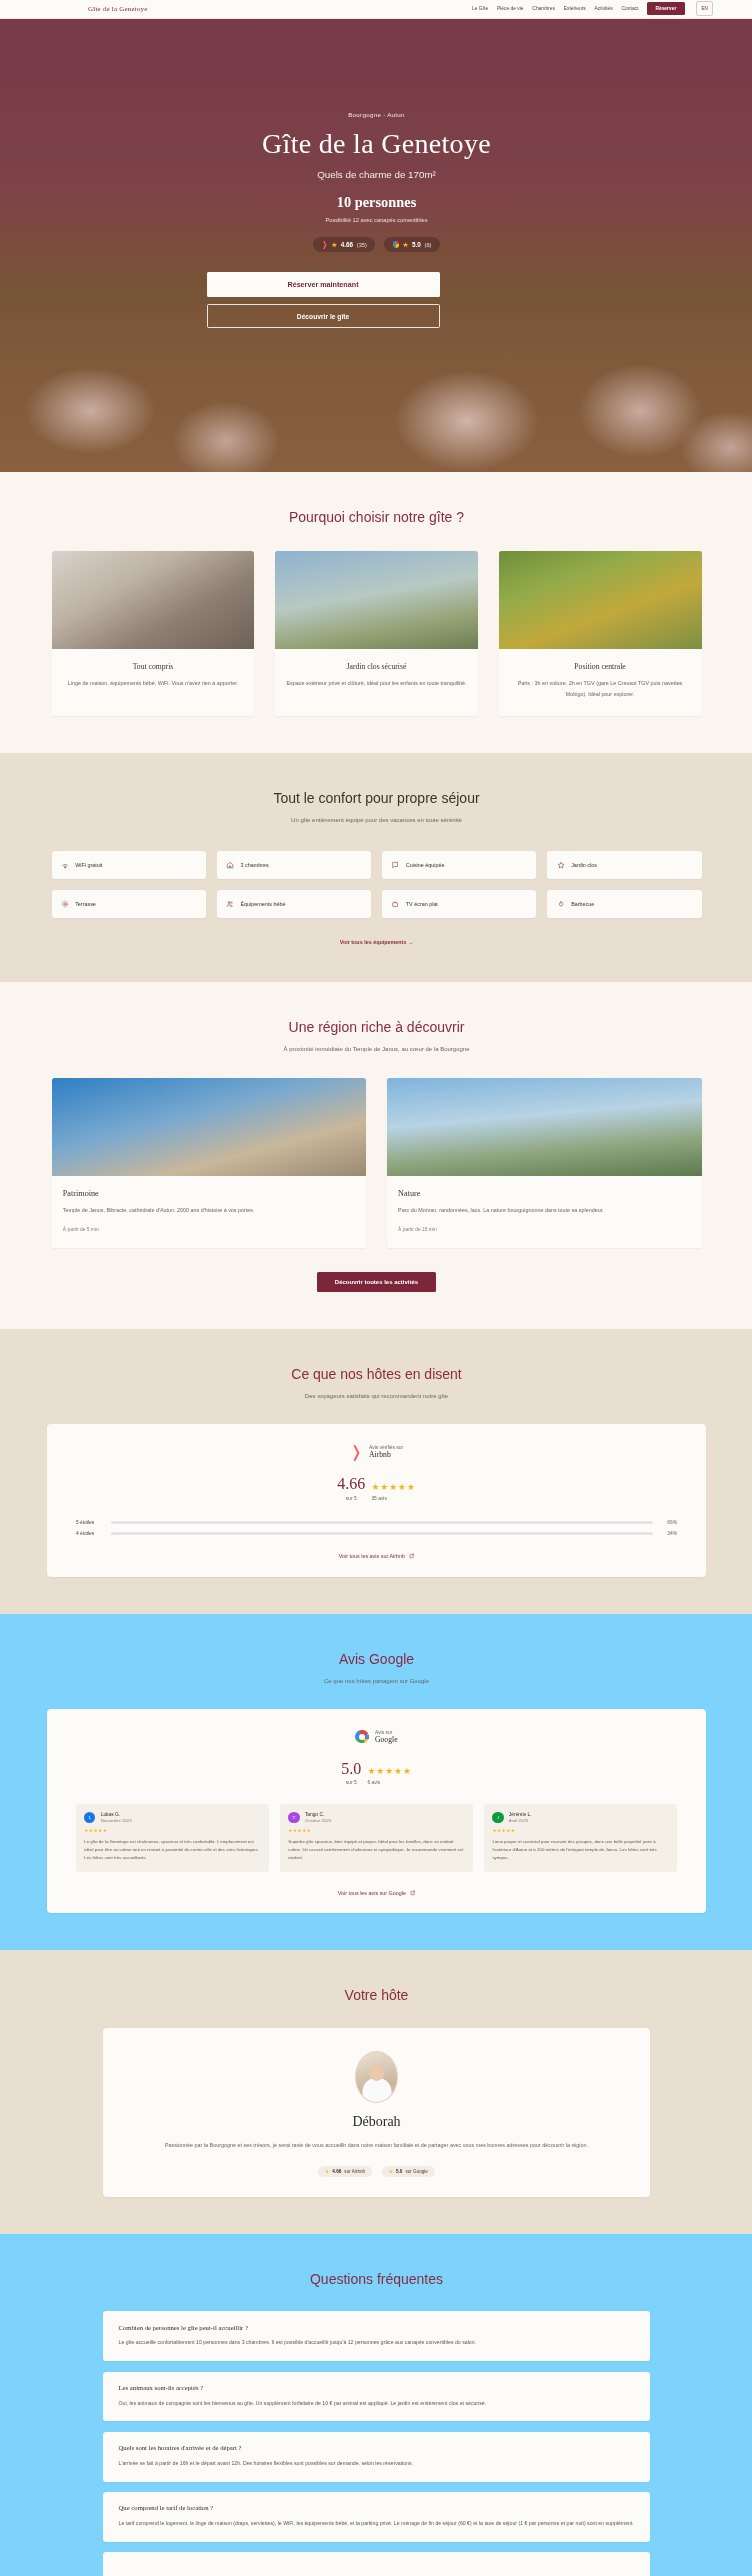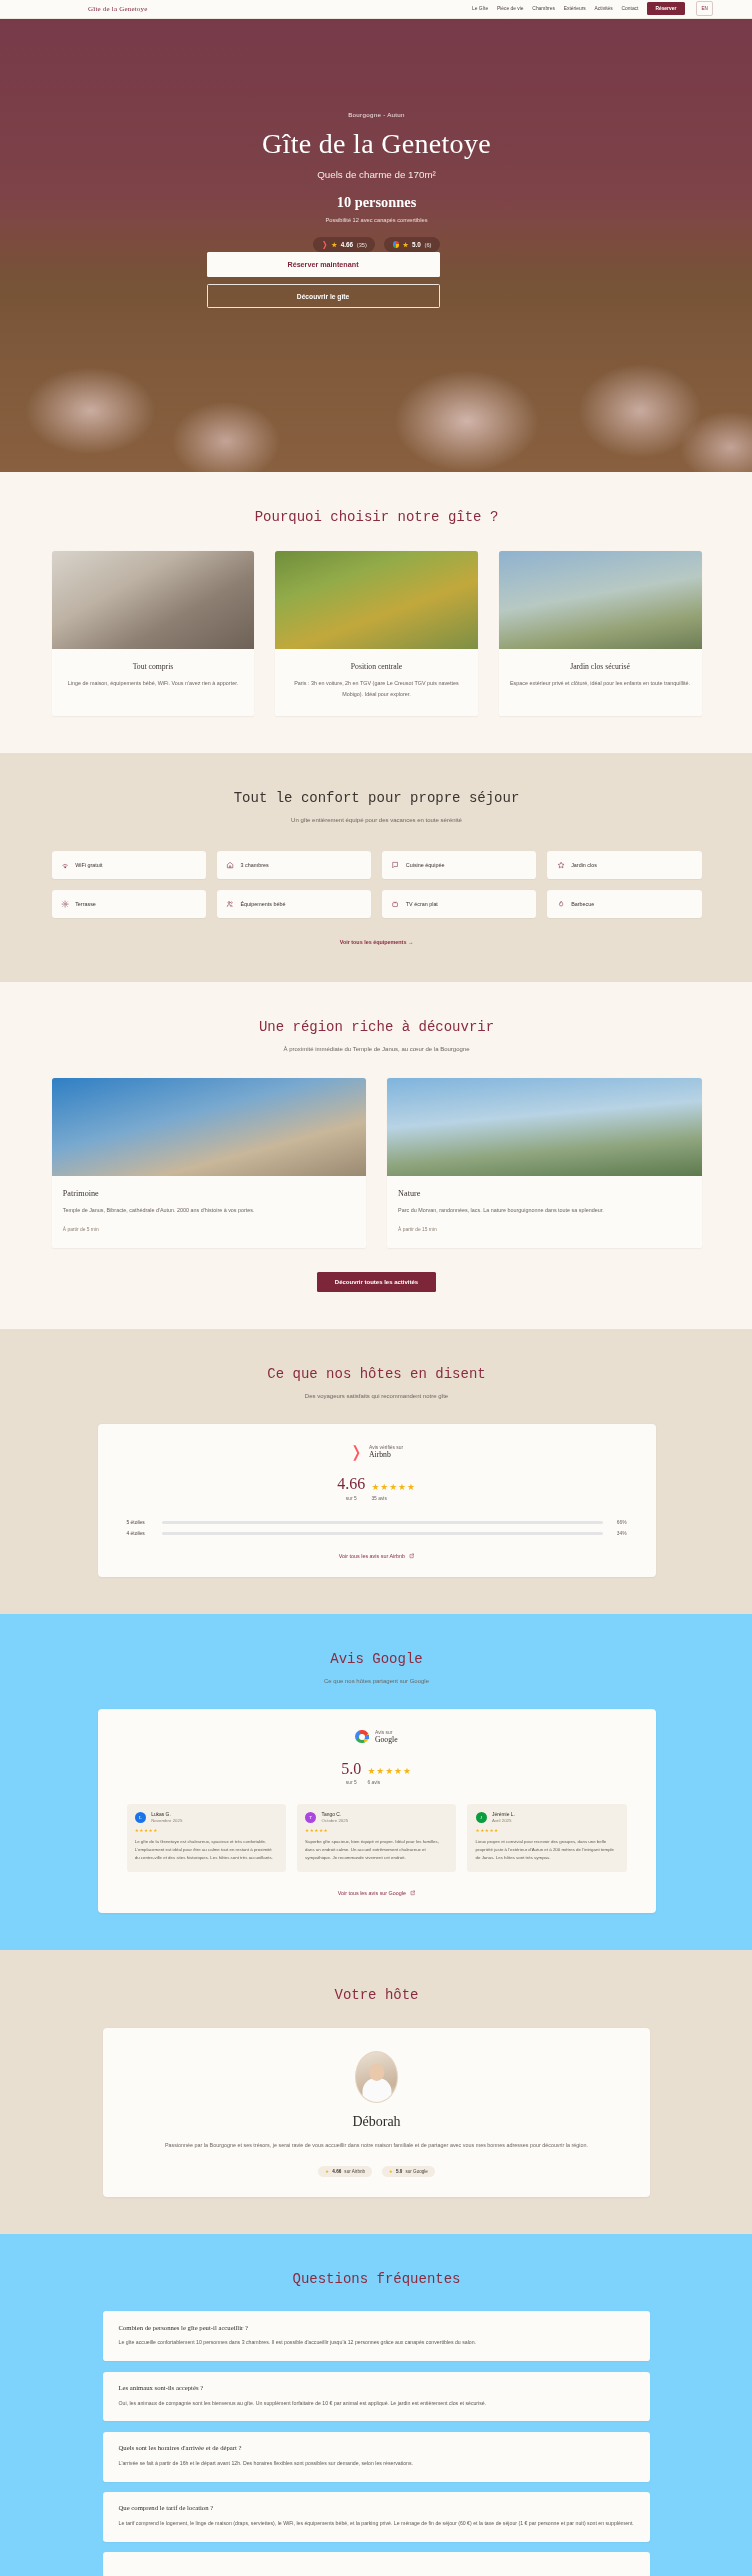--- a/index.html
+++ b/index.html
@@ -70,38 +70,38 @@
   .pill .cnt{font-weight:normal;font-size:5.7px;color:#e8dcda}
   .pill .star{color:#f5b418;font-size:6.2px}
   .abnb-glyph{color:#ff5a5f;font-size:7.7px;line-height:1}
   .g-glyph{
     width:6.7px;height:6.7px;border-radius:50%;
     background:conic-gradient(#ea4335 0 25%, #fbbc05 25% 50%, #34a853 50% 75%, #4285f4 75% 100%);
     position:relative;
   }
   .g-glyph::after{content:"";position:absolute;inset:1.8px;background:rgba(60,30,30,.0);border-radius:50%;
     box-shadow:0 0 0 1.5px rgba(96,48,48,.0);}
-  .hero-cta{width:233px;margin-top:0}
+  .hero-cta{width:233px;margin-top:20px}
   .btn-primary-white{
     display:block;width:100%;background:#fdfbf8;color:#7e2639;border:none;
     padding:8.2px 0;font-size:7.2px;font-weight:bold;border-radius:1.5px;margin-bottom:6.7px;
   }
   .btn-ghost{
     display:block;width:100%;background:transparent;color:#fff;border:0.5px solid rgba(255,255,255,.85);
     padding:7.7px 0;font-size:6.7px;font-weight:bold;border-radius:1.5px;
   }
   
   .section{width:753px;padding:37px 0;}
   .bg-cream{background:#faf5ee}
   .bg-sand{background:#e8dfd0}
   .bg-offwhite{background:#7dd3fc}
   .wrap{width:650px;margin:0 auto}
-  .wrap-narrow{width:558px;margin:0 auto}
+  .wrap-narrow{width:659px;margin:0 auto}
   .sec-title{
-    font-family:Liberation Mono, monospace;color:#8a2b40;font-size:14px;
+    font-family:Liberation Sans, sans-serif;color:#8a2b40;font-size:14px;
     text-align:center;font-weight:400;
   }
   .sec-title.dark{color:#3a332f}
   .sec-sub{text-align:center;color:#6d6560;font-size:6px;margin-top:11.3px}
   
   .cards3{display:flex;gap:20.6px;margin-top:26px}
   .card{
     flex:1;background:#fdfbf8;border-radius:2.6px;overflow:hidden;
     box-shadow:0 0.5px 1.5px rgba(0,0,0,.05);
   }
@@ -269,31 +269,31 @@
     <h2 class="sec-title">Pourquoi choisir notre gîte ?</h2>
     <div class="cards3">
       <article class="card">
         <div class="card-img ph-salon"></div>
         <div class="card-body">
           <h3 class="card-title">Tout compris</h3>
           <p class="card-text">Linge de maison, équipements bébé, WiFi. Vous n'avez rien à apporter.</p>
         </div>
       </article>
       <article class="card">
+        <div class="card-img ph-jardin"></div>
+        <div class="card-body">
+          <h3 class="card-title">Jardin clos sécurisé</h3>
+          <p class="card-text">Espace extérieur privé et clôturé, idéal pour les enfants en toute tranquillité.</p>
+        </div>
+      </article>
+      <article class="card">
         <div class="card-img ph-terrasse"></div>
         <div class="card-body">
           <h3 class="card-title">Position centrale</h3>
           <p class="card-text">Paris : 3h en voiture, 2h en TGV (gare Le Creusot TGV puis navettes Mobigo). Idéal pour explorer.</p>
-        </div>
-      </article>
-      <article class="card">
-        <div class="card-img ph-jardin"></div>
-        <div class="card-body">
-          <h3 class="card-title">Jardin clos sécurisé</h3>
-          <p class="card-text">Espace extérieur privé et clôturé, idéal pour les enfants en toute tranquillité.</p>
         </div>
       </article>
     </div>
   </div>
 </section>
 
 <section class="section bg-sand">
   <div class="wrap">
     <h2 class="sec-title dark">Tout le confort pour propre séjour</h2>
     <p class="sec-sub">Un gîte entièrement équipé pour des vacances en toute sérénité</p>

